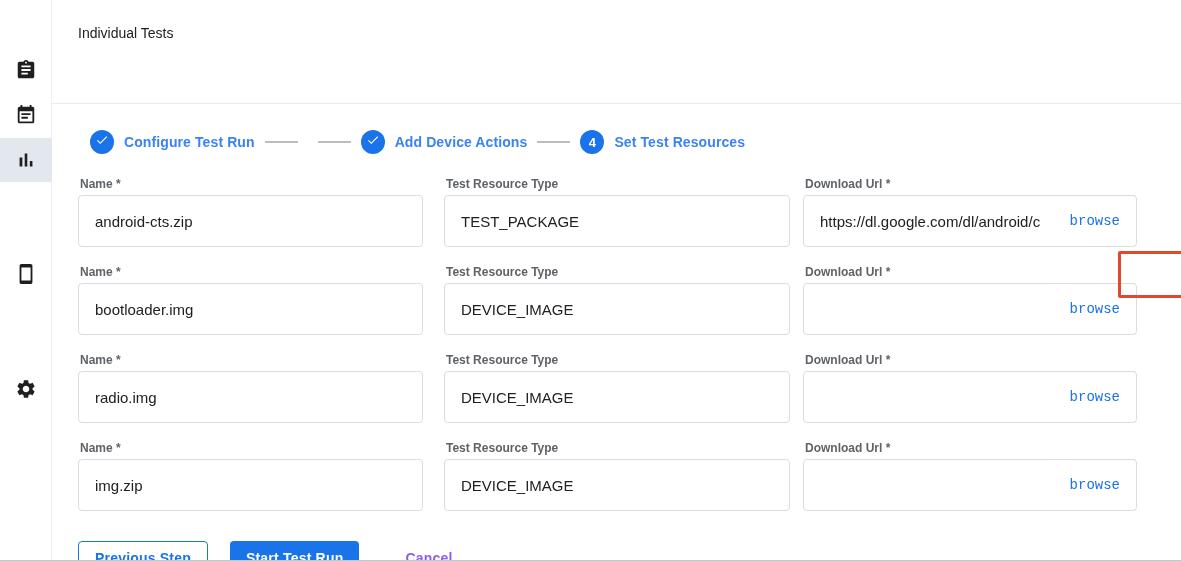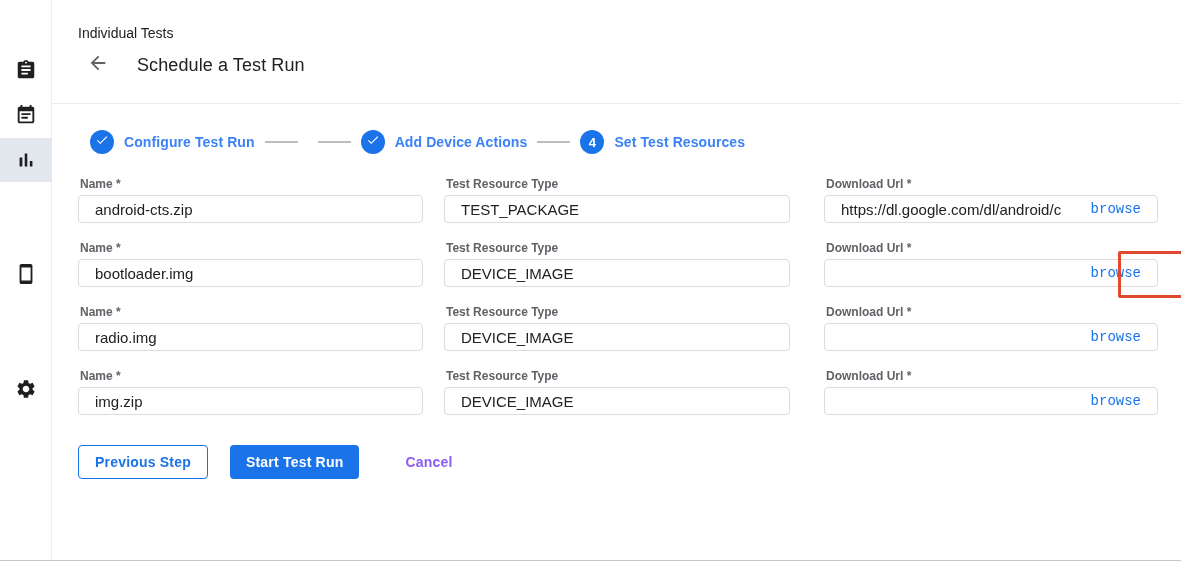--- a/index.html
+++ b/index.html
@@ -40,24 +40,24 @@
   .step-number { color:#fff; font-size:13px; font-weight:bold; }
   .step-label { margin-left:10px; font-size:14px; font-weight:bold; color:#3b82f6; letter-spacing:.1px; }
   .step-line { width:33px; height:2px; background:#bdbdbd; margin:0 10px; }
 
   
   .form { margin:23px 0 0 26px; }
   .form-row { display:flex; margin-bottom:18px; }
   .fg { display:flex; flex-direction:column; }
   .fg-name { width:345px; margin-right:21px; }
   .fg-type { width:346px; margin-right:13px; }
-  .fg-url  { width:334px;margin-left:21px; }
+  .fg-url  { width:334px; }
   .field-label { font-size:12px; color:#5f6368; margin:0 0 4px 2px; height:14px;font-weight:bold; }
   .field-box {
-    height:28px; border:1px solid #dadce0; border-radius:4px;
+    height:52px; border:1px solid #dadce0; border-radius:4px;
     display:flex; align-items:center; padding:0 16px;
     font-size:15px; color:#202124; background:#fff; cursor:text;
   }
   .field-value { flex:1 1 auto; white-space:nowrap; overflow:hidden; }
   .browse-link { flex:0 0 auto; color:#1a73e8; font-size:14px; margin-left:8px; cursor:pointer;font-family:Liberation Mono, monospace; }
 
   
   .actions { display:flex; align-items:center; margin:30px 0 0 26px; }
   .btn { height:34px; border-radius:4px; font-size:14px; font-weight:bold;
          display:inline-flex; align-items:center; padding:0 16px; cursor:pointer;
@@ -112,30 +112,20 @@
             <path d="M19.14 12.94c.04-.3.06-.61.06-.94 0-.32-.02-.64-.07-.94l2.03-1.58c.18-.14.23-.41.12-.61l-1.92-3.32c-.12-.22-.37-.29-.59-.22l-2.39.96c-.5-.38-1.03-.7-1.62-.94l-.36-2.54c-.04-.24-.24-.41-.48-.41h-3.84c-.24 0-.43.17-.47.41l-.36 2.54c-.59.24-1.13.57-1.62.94l-2.39-.96c-.22-.08-.47 0-.59.22L2.74 8.87c-.12.21-.08.47.12.61l2.03 1.58c-.05.3-.09.63-.09.94s.02.64.07.94l-2.03 1.58c-.18.14-.23.41-.12.61l1.92 3.32c.12.22.37.29.59.22l2.39-.96c.5.38 1.03.7 1.62.94l.36 2.54c.05.24.24.41.48.41h3.84c.24 0 .44-.17.47-.41l.36-2.54c.59-.24 1.13-.56 1.62-.94l2.39.96c.22.08.47 0 .59-.22l1.92-3.32c.12-.22.07-.47-.12-.61l-2.01-1.58zM12 15.6c-1.98 0-3.6-1.62-3.6-3.6s1.62-3.6 3.6-3.6 3.6 1.62 3.6 3.6-1.62 3.6-3.6 3.6z"></path>
           </svg>
       </span>
     </div>
   </div>
 
   <div class="main">
 
     <div class="header">
       <div class="breadcrumb">Individual Tests</div>
-      <div class="title-row">
-        <span class="back-btn">
-          <span>
-            <svg viewBox="0 0 24 24" width="22" height="22" fill="#5f6368">
-                <path d="M20 11H7.83l5.59-5.59L12 4l-8 8 8 8 1.41-1.41L7.83 13H20v-2z"></path>
-              </svg>
-          </span>
-        </span>
-        <span class="page-title">Schedule a Test Run</span>
-      </div>
     </div>
 
     <div class="stepper">
       <div class="step">
         <span class="step-circle">
           <span>
             <svg viewBox="0 0 24 24" width="14" height="14" fill="#ffffff">
                 <path d="M9 16.17L4.83 12l-1.42 1.41L9 19 21 7l-1.41-1.41z"></path>
               </svg>
           </span>

